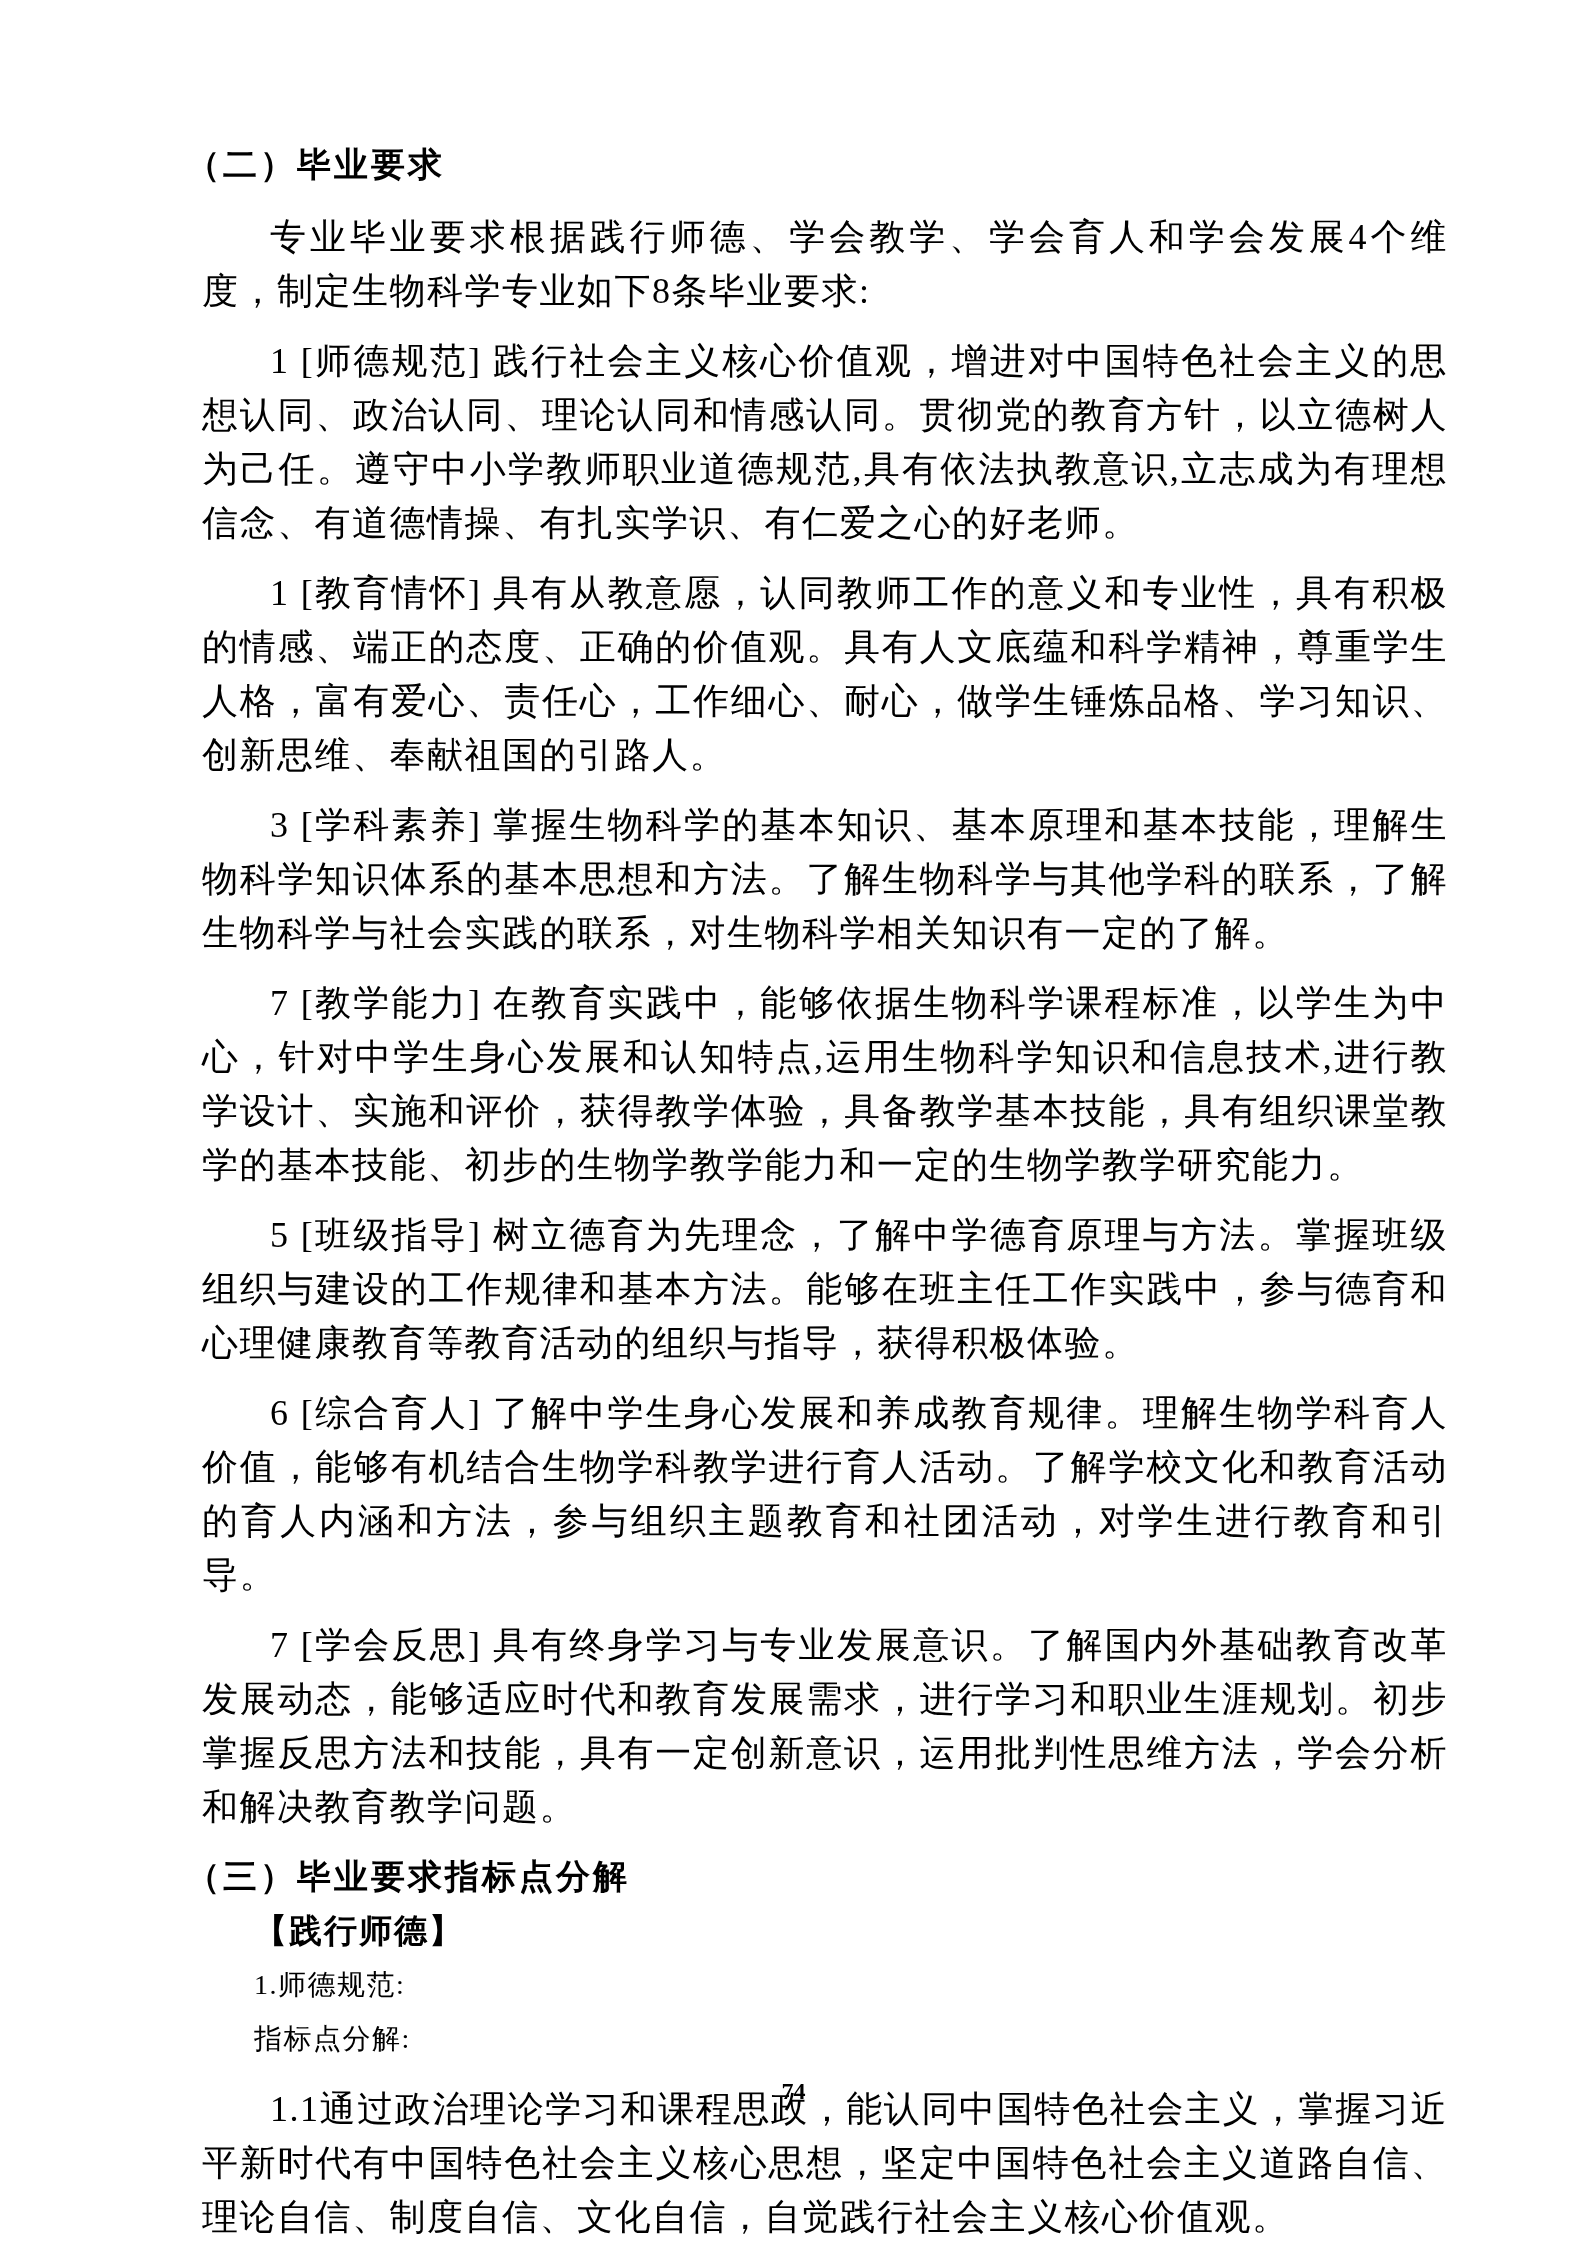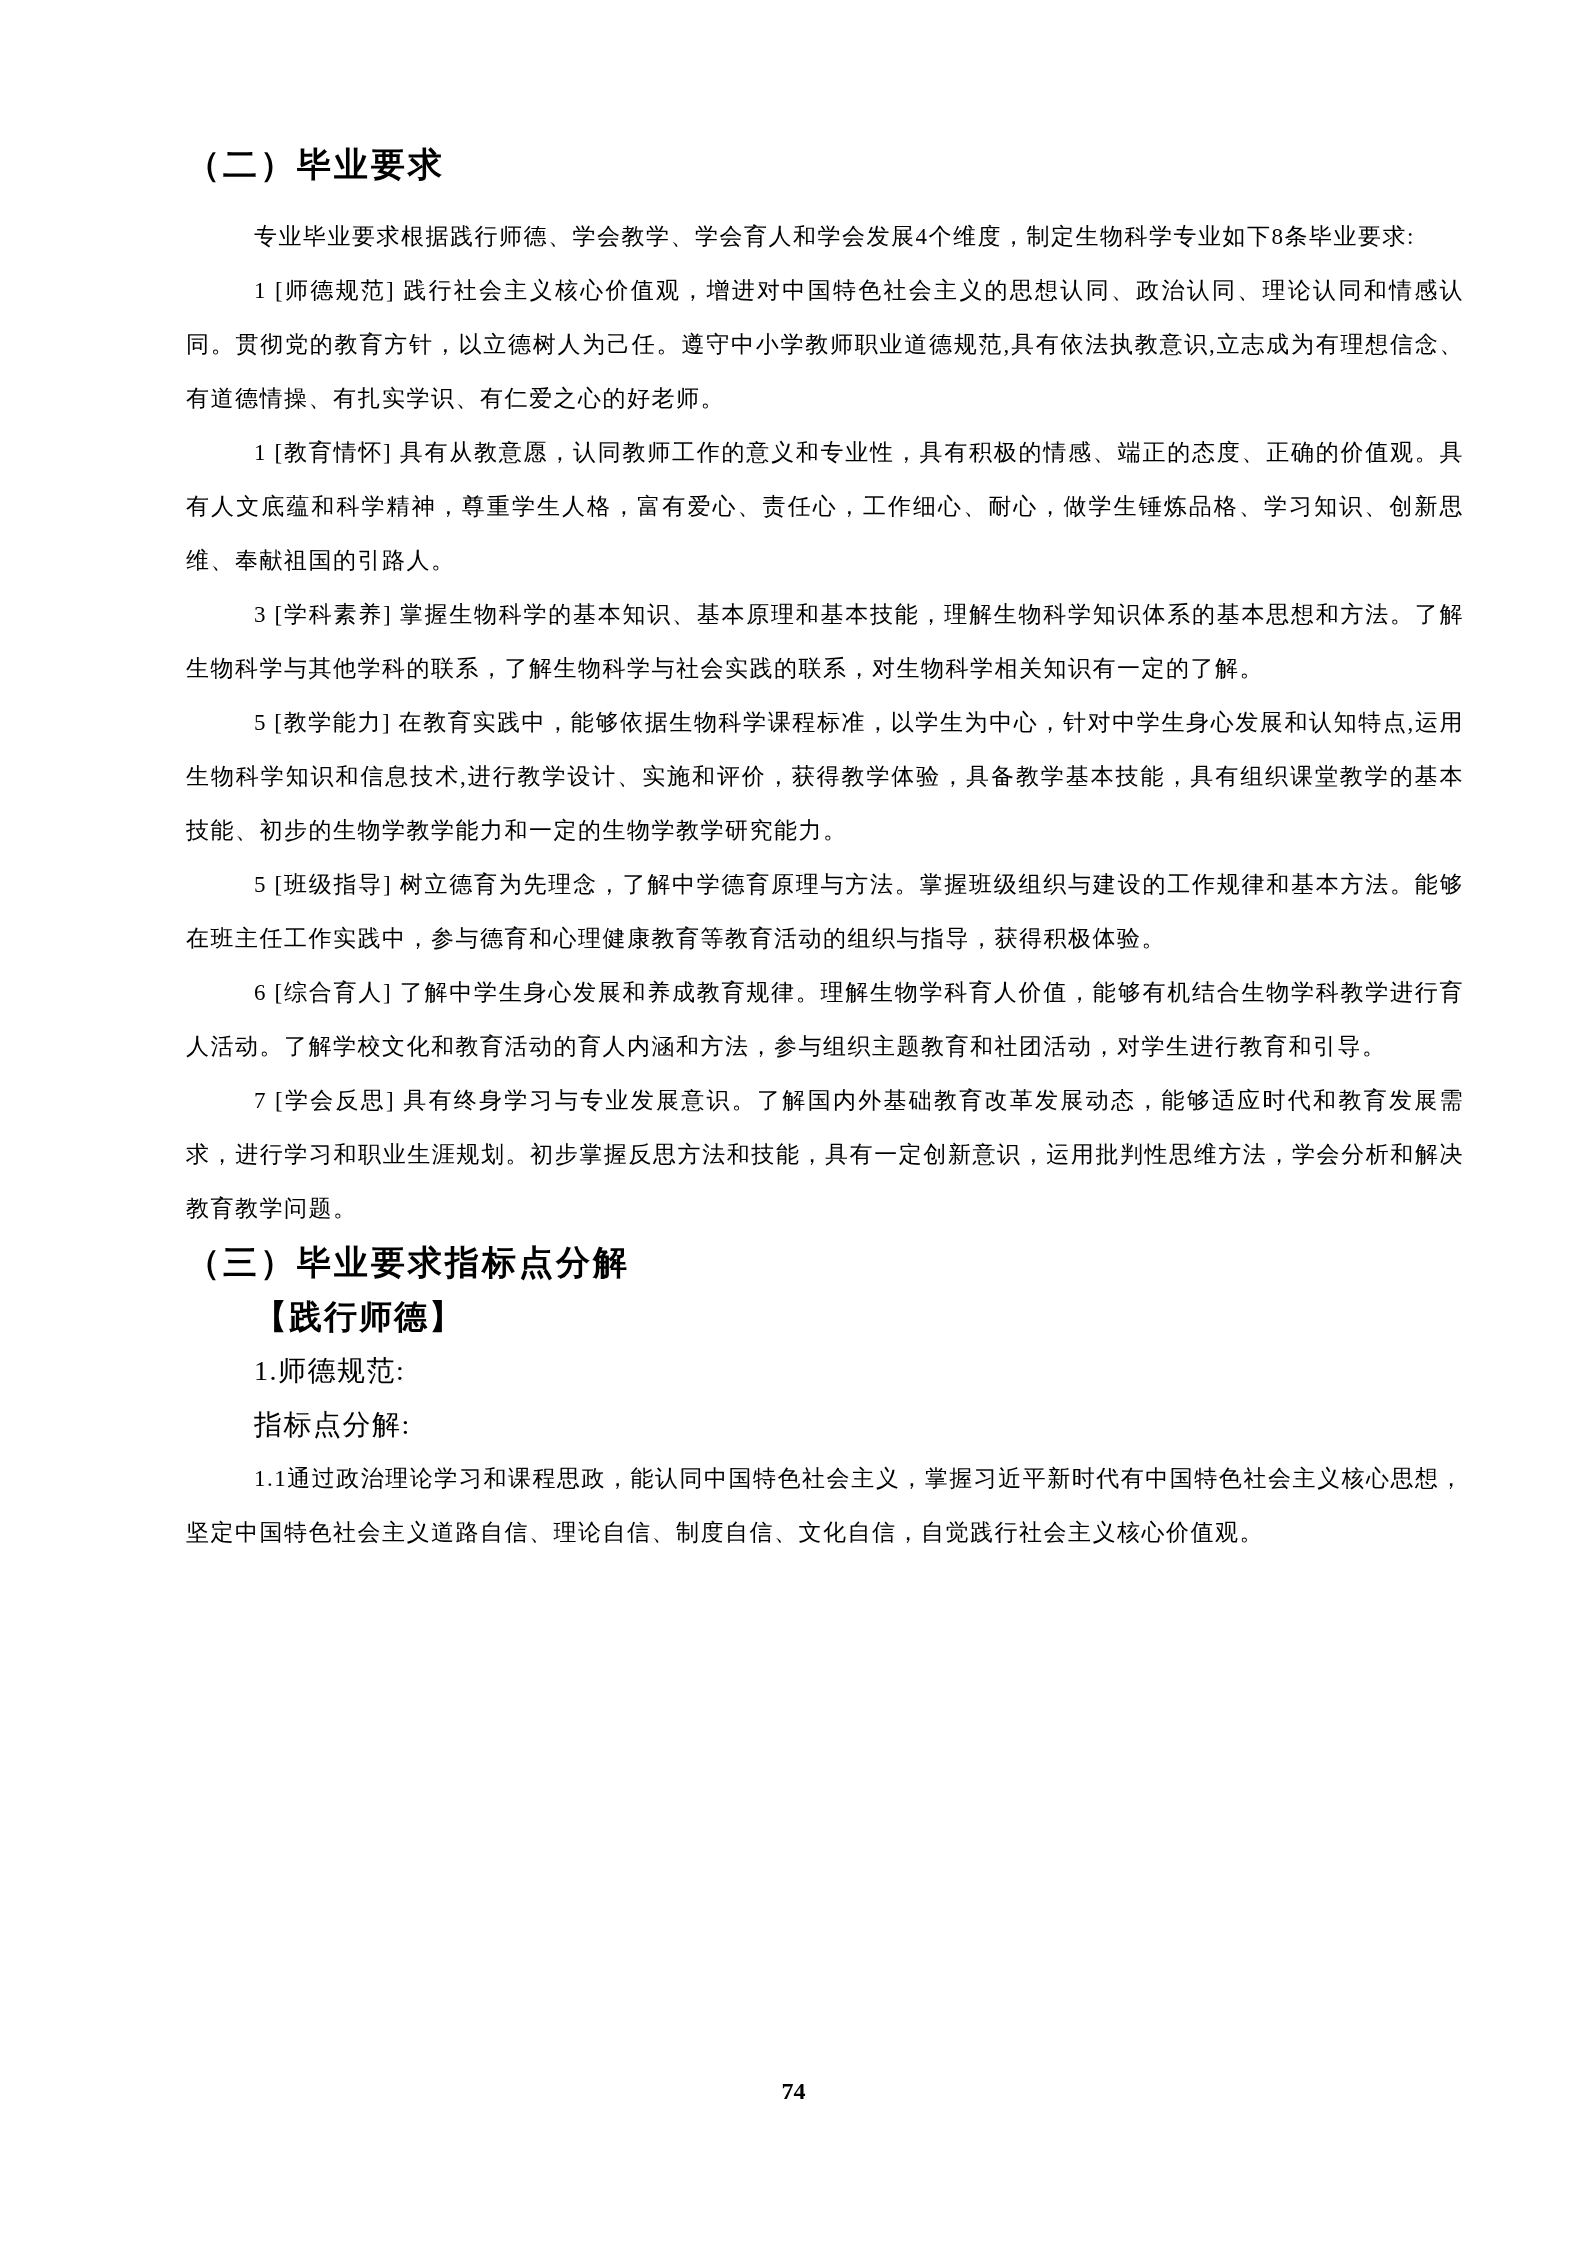--- a/index.html
+++ b/index.html
@@ -24,22 +24,22 @@
     font-weight: bold;
     font-size: 34px;
     line-height: 54px;
     letter-spacing: 3px;
     text-align: left;
   }
   .sec-heading.first {
     margin-bottom: 18px;
   }
   .body-par {
-    margin: 0;
-    font-size: 23px;
+    margin: 16px;
+    font-size: 36px;
     line-height: 54px;
     letter-spacing: 1.5px;
     text-align: justify;
     text-indent: 68px;
     word-break: break-all;
   }
   .block-heading {
     margin: 0;
     font-weight: bold;
     font-size: 33px;
@@ -73,21 +73,21 @@
 
 <div class="page">
 
   <h2 class="sec-heading first">（二）毕业要求</h2>
 
   <p class="body-par">专业毕业要求根据践行师德、学会教学、学会育人和学会发展4个维度，制定生物科学专业如下8条毕业要求:</p>
 
   <p class="body-par">1 [师德规范] 践行社会主义核心价值观，增进对中国特色社会主义的思想认同、政治认同、理论认同和情感认同。贯彻党的教育方针，以立德树人为己任。遵守中小学教师职业道德规范,具有依法执教意识,立志成为有理想信念、有道德情操、有扎实学识、有仁爱之心的好老师。</p>
   <p class="body-par">1 [教育情怀] 具有从教意愿，认同教师工作的意义和专业性，具有积极的情感、端正的态度、正确的价值观。具有人文底蕴和科学精神，尊重学生人格，富有爱心、责任心，工作细心、耐心，做学生锤炼品格、学习知识、创新思维、奉献祖国的引路人。</p>
   <p class="body-par">3 [学科素养] 掌握生物科学的基本知识、基本原理和基本技能，理解生物科学知识体系的基本思想和方法。了解生物科学与其他学科的联系，了解生物科学与社会实践的联系，对生物科学相关知识有一定的了解。</p>
-  <p class="body-par">5 [教学能力] 在教育实践中，能够依据生物科学课程标准，以学生为中心，针对中学生身心发展和认知特点,运用生物科学知识和信息技术,进行教学设计、实施和评价，获得教学体验，具备教学基本技能，具有组织课堂教学的基本技能、初步的生物学教学能力和一定的生物学教学研究能力。</p>
+  <p class="body-par">7 [教学能力] 在教育实践中，能够依据生物科学课程标准，以学生为中心，针对中学生身心发展和认知特点,运用生物科学知识和信息技术,进行教学设计、实施和评价，获得教学体验，具备教学基本技能，具有组织课堂教学的基本技能、初步的生物学教学能力和一定的生物学教学研究能力。</p>
   <p class="body-par">5 [班级指导] 树立德育为先理念，了解中学德育原理与方法。掌握班级组织与建设的工作规律和基本方法。能够在班主任工作实践中，参与德育和心理健康教育等教育活动的组织与指导，获得积极体验。</p>
   <p class="body-par">6 [综合育人] 了解中学生身心发展和养成教育规律。理解生物学科育人价值，能够有机结合生物学科教学进行育人活动。了解学校文化和教育活动的育人内涵和方法，参与组织主题教育和社团活动，对学生进行教育和引导。</p>
   <p class="body-par">7 [学会反思] 具有终身学习与专业发展意识。了解国内外基础教育改革发展动态，能够适应时代和教育发展需求，进行学习和职业生涯规划。初步掌握反思方法和技能，具有一定创新意识，运用批判性思维方法，学会分析和解决教育教学问题。</p>
 
   <h2 class="sec-heading">（三）毕业要求指标点分解</h2>
 
   <h3 class="block-heading">【践行师德】</h3>
 
   <p class="plain-line">1.师德规范:</p>
 

